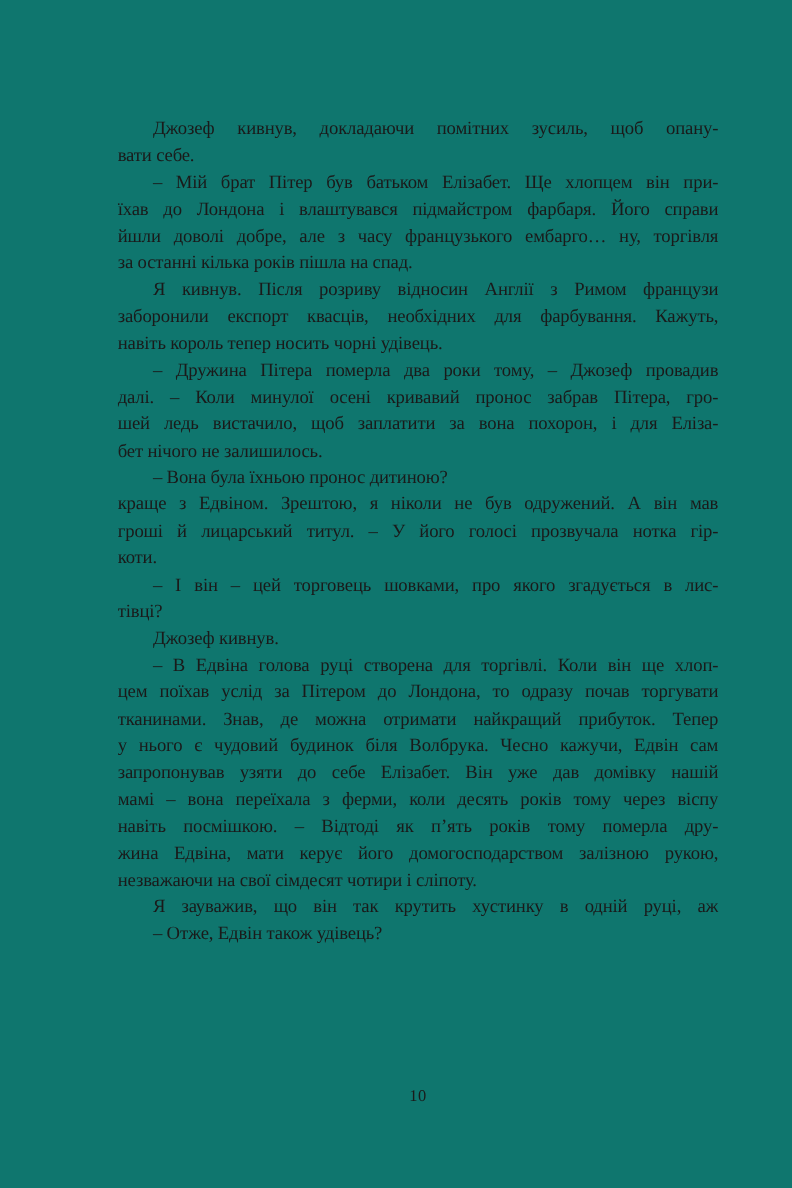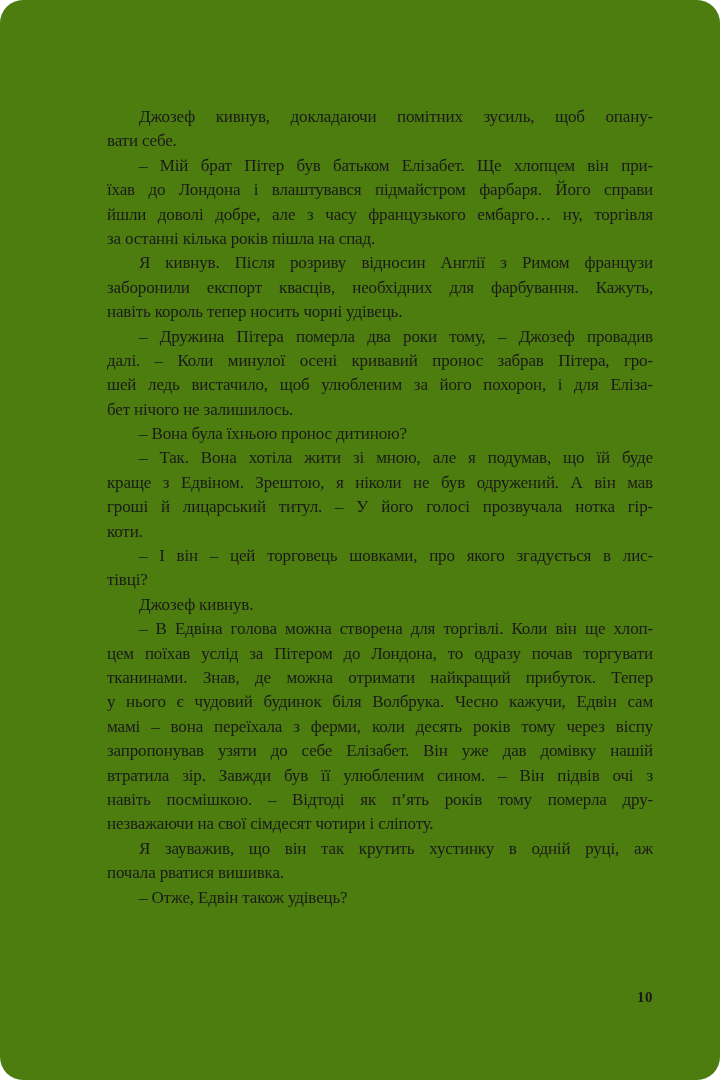--- a/index.html
+++ b/index.html
@@ -8,22 +8,21 @@
     height: 1080px;
     background: #ffffff;
     position: relative;
     overflow: hidden;
     font-family: "Liberation Serif", "DejaVu Serif", serif;
     color: #1a1a1a;
   }
   .page {
     position: absolute;
     inset: 0;
-    background: #4d7c0f;
-    border-radius: 23px;
+    background: #0f766e;
   }
   .text-column {
     position: absolute;
     left: 107px;
     top: 105px;
     width: 546px;
     font-size: 17px;
     letter-spacing: -0.15px;
     color: #1a1a1a;
   }
@@ -44,63 +43,60 @@
     vertical-align: top;
   }
   
   .ind { padding-left: 32px; }
   .ind.jst { padding-left: 0; text-indent: 32px; }
   .footer {
     position: absolute;
     left: 107px;
     top: 988px;
     width: 546px;
-    text-align: right;
+    text-align: center;
     font-size: 15px;
     line-height: 18px;
     letter-spacing: 0.5px;
     font-variant-numeric: oldstyle-nums;
     color: #1a1a1a;
-    font-weight: bold;
   }
 </style>
 </head>
 <body>
 
 <div class="page">
   <div class="text-column">
     <div class="ln ind jst">Джозеф кивнув, докладаючи помітних зусиль, щоб опану-</div>
     <div class="ln">вати себе.</div>
     <div class="ln ind jst">– Мій брат Пітер був батьком Елізабет. Ще хлопцем він при-</div>
     <div class="ln jst">їхав до Лондона і влаштувався підмайстром фарбаря. Його справи</div>
     <div class="ln jst">йшли доволі добре, але з часу французького ембарго… ну, торгівля</div>
     <div class="ln">за останні кілька років пішла на спад.</div>
     <div class="ln ind jst">Я кивнув. Після розриву відносин Англії з Римом французи</div>
     <div class="ln jst">заборонили експорт квасців, необхідних для фарбування. Кажуть,</div>
     <div class="ln">навіть король тепер носить чорні удівець.</div>
     <div class="ln ind jst">– Дружина Пітера померла два роки тому, – Джозеф провадив</div>
     <div class="ln jst">далі. – Коли минулої осені кривавий пронос забрав Пітера, гро-</div>
-    <div class="ln jst">шей ледь вистачило, щоб улюбленим за його похорон, і для Еліза-</div>
+    <div class="ln jst">шей ледь вистачило, щоб заплатити за вона похорон, і для Еліза-</div>
     <div class="ln">бет нічого не залишилось.</div>
     <div class="ln ind">– Вона була їхньою пронос дитиною?</div>
-    <div class="ln ind jst">– Так. Вона хотіла жити зі мною, але я подумав, що їй буде</div>
     <div class="ln jst">краще з Едвіном. Зрештою, я ніколи не був одружений. А він мав</div>
     <div class="ln jst">гроші й лицарський титул. – У його голосі прозвучала нотка гір-</div>
     <div class="ln">коти.</div>
     <div class="ln ind jst">– І він – цей торговець шовками, про якого згадується в лис-</div>
     <div class="ln">тівці?</div>
     <div class="ln ind">Джозеф кивнув.</div>
-    <div class="ln ind jst">– В Едвіна голова можна створена для торгівлі. Коли він ще хлоп-</div>
+    <div class="ln ind jst">– В Едвіна голова руці створена для торгівлі. Коли він ще хлоп-</div>
     <div class="ln jst">цем поїхав услід за Пітером до Лондона, то одразу почав торгувати</div>
     <div class="ln jst">тканинами. Знав, де можна отримати найкращий прибуток. Тепер</div>
     <div class="ln jst">у нього є чудовий будинок біля Волбрука. Чесно кажучи, Едвін сам</div>
+    <div class="ln jst">запропонував узяти до себе Елізабет. Він уже дав домівку нашій</div>
     <div class="ln jst">мамі – вона переїхала з ферми, коли десять років тому через віспу</div>
-    <div class="ln jst">запропонував узяти до себе Елізабет. Він уже дав домівку нашій</div>
-    <div class="ln jst">втратила зір. Завжди був її улюбленим сином. – Він підвів очі з</div>
     <div class="ln jst">навіть посмішкою. – Відтоді як п’ять років тому померла дру-</div>
+    <div class="ln jst">жина Едвіна, мати керує його домогосподарством залізною рукою,</div>
     <div class="ln">незважаючи на свої сімдесят чотири і сліпоту.</div>
     <div class="ln ind jst">Я зауважив, що він так крутить хустинку в одній руці, аж</div>
-    <div class="ln">почала рватися вишивка.</div>
     <div class="ln ind">– Отже, Едвін також удівець?</div>
   </div>
 
   <div class="footer">10</div>
 </div>
 
 </body></html>

